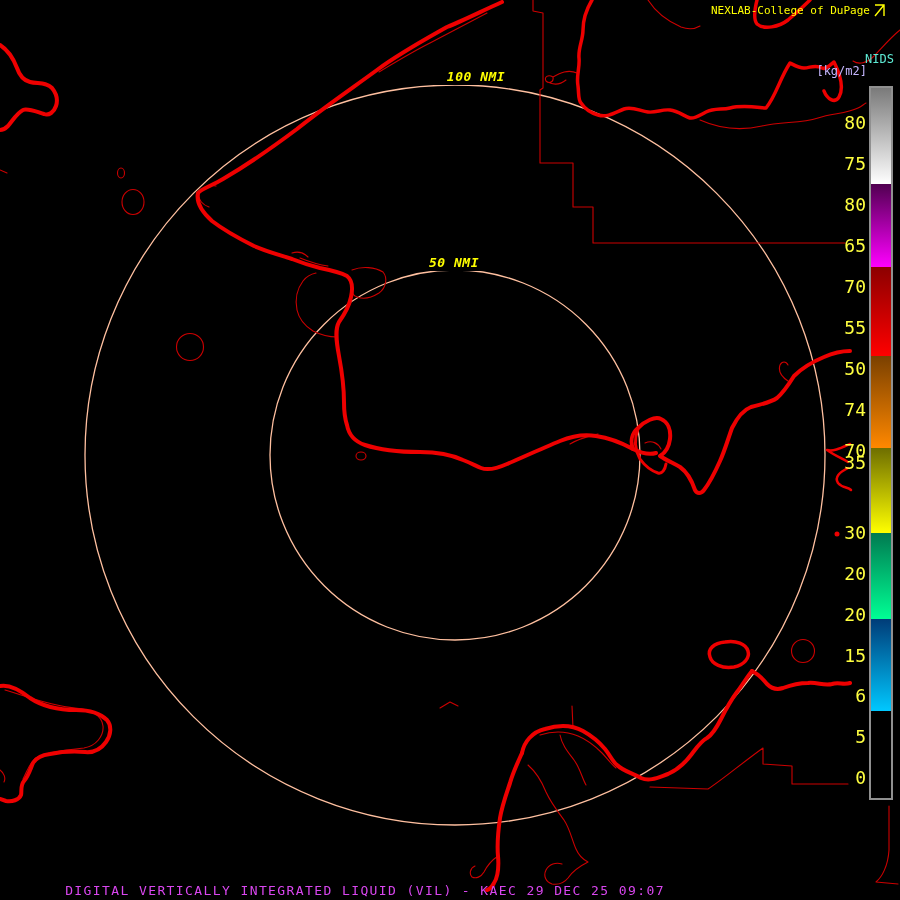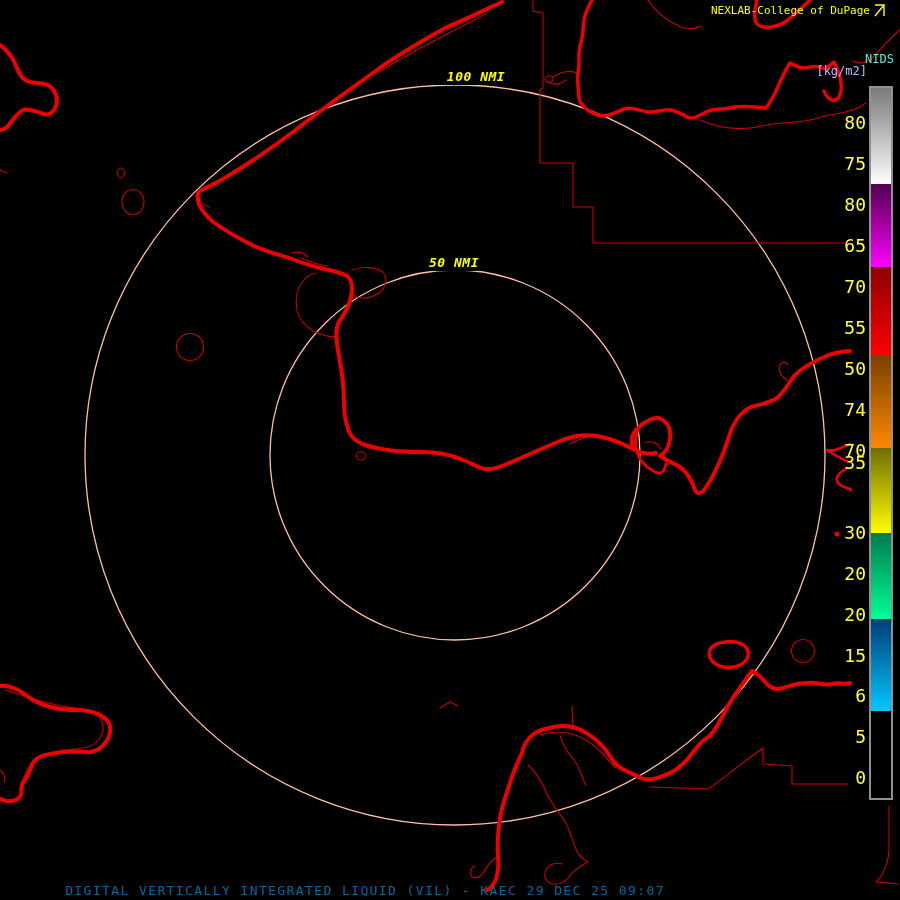--- a/index.html
+++ b/index.html
@@ -41,21 +41,21 @@
   }
   .cb-seg { position:absolute; left:0; width:100%; }
   .cb-tick {
     position:absolute; right:34px; width:44px; text-align:right;
     color:#ffff40; font-size:18px; height:18px; line-height:18px; z-index:4;
   }
 
   .caption {
     position:absolute; left:0; top:883px; width:720px;
     padding-left:10px; box-sizing:border-box;
-    text-align:center; color:#0369a1; font-size:13px; letter-spacing:1.4px;
+    text-align:center; color:#d946ef; font-size:13px; letter-spacing:1.4px;
     white-space:nowrap; z-index:6;
   }
 </style>
 </head>
 <body>
 
 <svg id="radar-map" width="900" height="900" viewBox="0 0 900 900">
 
   <g stroke="#ffc0a0" stroke-width="1.3" fill="none">
     <circle cx="455" cy="455" r="370"></circle>

